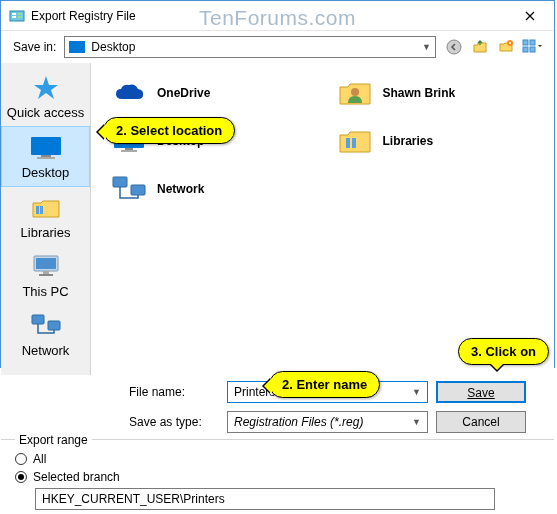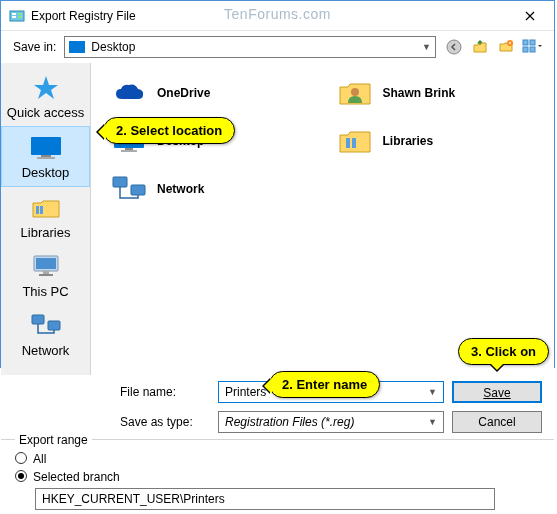--- a/index.html
+++ b/index.html
@@ -24,46 +24,46 @@
 .place-item.selected { background: #cce8ff; border: 1px solid #99d1ff; }
 .place-icon { width: 36px; height: 30px; display: flex; align-items: center; justify-content: center; }
 .place-label { font-size: 13px; text-align: center; }
 
 .file-view { flex: 1; background: #fff; padding: 10px 16px; position: relative; }
 .file-grid { display: grid; grid-template-columns: 1fr 1fr; gap: 8px 20px; }
 .file-item { display: flex; align-items: center; gap: 10px; padding: 4px; }
 .file-icon { width: 36px; height: 32px; display: flex; align-items: center; justify-content: center; flex-shrink: 0; }
 .file-label { font-size: 12px; font-weight: bold; }
 
-.bottom-inputs { padding: 6px 12px; display: grid; grid-template-columns: 92px 90px 1fr 90px; gap: 8px 8px; align-items: center; position: relative; margin-left: 7px; }
+.bottom-inputs { padding: 6px 28px; display: grid; grid-template-columns: 92px 90px 1fr 90px; gap: 8px 8px; align-items: center; position: relative; }
 .spacer-col { }
 .file-name-combo, .type-combo { height: 22px; border: 1px solid #0078d7; background: #fff; display: flex; align-items: center; padding: 0 6px; justify-content: space-between; font-size: 12px; }
 .type-combo { border-color: #7a7a7a; font-style: italic; }
 .btn { height: 22px; border: 1px solid #7a7a7a; background: #e1e1e1; font-size: 12px; cursor: pointer; text-align: center; line-height: 20px; }
 .btn.primary { border: 2px solid #0078d7; }
 
 .export-range { border-top: 1px solid #d4d4d4; padding: 8px 14px; position: relative; }
 .fieldset-label { position: absolute; top: 0; left: 14px; background: #fff; padding: 0 4px; transform: translateY(-50%); font-size: 12px; }
-.radio-row { display: flex; align-items: flex-start; gap: 6px; margin: 4px 0; font-size: 12px; }
+.radio-row { display: flex; align-items: center; gap: 6px; margin: 4px 0; font-size: 12px; }
 .radio { width: 12px; height: 12px; border: 1px solid #333; border-radius: 50%; display: inline-flex; align-items: center; justify-content: center; }
 .radio.checked::after { content: ''; width: 6px; height: 6px; background: #000; border-radius: 50%; }
 .branch-input { margin-left: 20px; margin-top: 4px; height: 22px; border: 1px solid #7a7a7a; padding: 0 6px; width: 460px; font-size: 12px; display: flex; align-items: center; }
 
 .callout { position: absolute; background: #ffff00; border: 1px solid #000; border-radius: 14px; padding: 5px 12px; font-weight: bold; font-size: 13px; box-shadow: 1px 1px 3px rgba(0,0,0,0.3); white-space: nowrap; z-index: 10; }
 .callout1 { top: 116px; left: 102px; }
 .callout1::before { content: ''; position: absolute; left: -16px; top: 6px; border: 8px solid transparent; border-right-color: #000; }
 .callout1::after { content: ''; position: absolute; left: -14px; top: 6px; border: 8px solid transparent; border-right-color: #ffff00; }
 .callout2 { top: 370px; left: 268px; }
 .callout2::before { content: ''; position: absolute; left: -16px; top: 6px; border: 8px solid transparent; border-right-color: #000; }
 .callout2::after { content: ''; position: absolute; left: -14px; top: 6px; border: 8px solid transparent; border-right-color: #ffff00; }
 .callout3 { top: 337px; left: 457px; }
 .callout3::before { content: ''; position: absolute; left: 30px; bottom: -16px; border: 8px solid transparent; border-top-color: #000; }
 .callout3::after { content: ''; position: absolute; left: 30px; bottom: -14px; border: 8px solid transparent; border-top-color: #ffff00; }
 
-.watermark { position: absolute; top: 5px; left: 0; width: 100%; text-align: center; font-size: 14px; color: rgba(113,142,168,0.6); font-weight: 400; pointer-events: none; z-index: 20; letter-spacing: 0.5px; }
+.watermark { position: absolute; top: 5px; left: 0; width: 100%; text-align: center; font-size: 21px; color: rgba(113,142,168,0.6); font-weight: 400; pointer-events: none; z-index: 20; letter-spacing: 0.5px; }
 </style>
 </head>
 <body>
 
 <div class="window">
 
   <div class="titlebar">
     <span class="title-icon">
       <svg width="16" height="16" viewBox="0 0 16 16">
           <rect x="1" y="3" width="14" height="10" fill="#6ec8e6" stroke="#2a8aaa"></rect>

